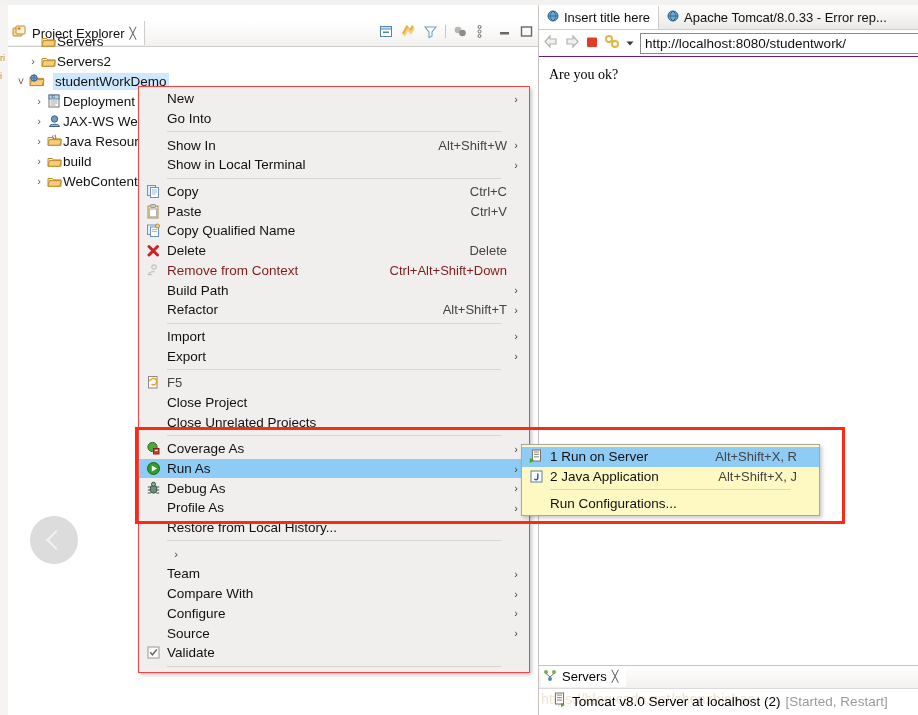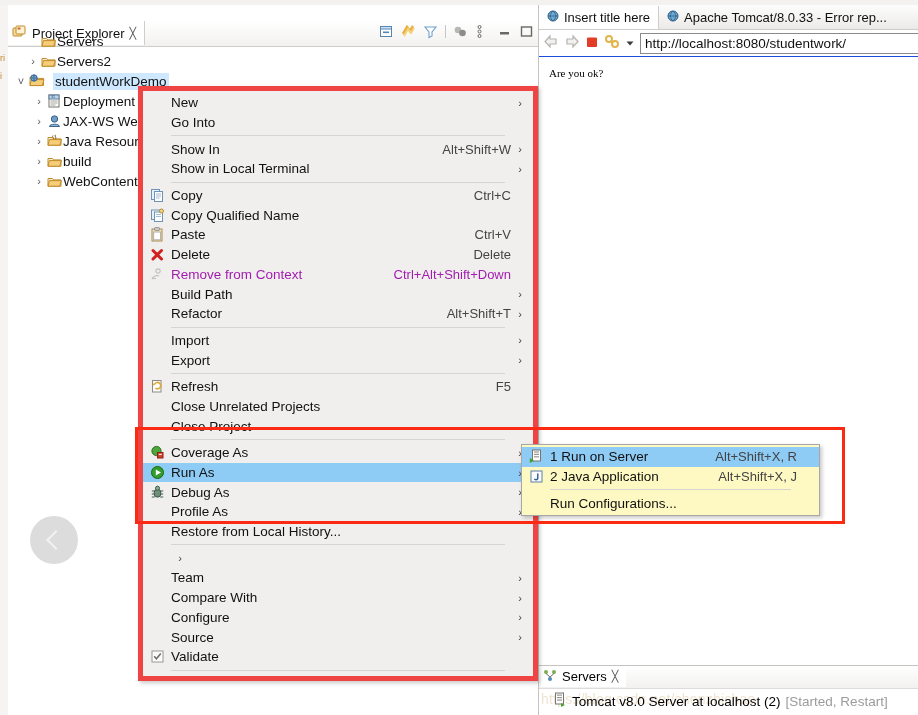--- a/index.html
+++ b/index.html
@@ -29,49 +29,49 @@
   .tbicon{width:15px;height:15px;display:inline-block;position:relative;}
 
   
   #tree{position:absolute;left:0;top:26px;width:530px;}
   .trow{height:20px;display:flex;align-items:center;padding-left:6px;font-size:13.5px;color:#111;white-space:nowrap;}
   .trow .arrow{width:14px;text-align:center;color:#5a5a5a;font-size:11px;flex:0 0 14px;}
   .trow .ticon{width:17px;flex:0 0 17px;display:flex;align-items:center;justify-content:center;}
   .trow.sel .tlabel{background:#cde8ff;padding:1px 2px;margin-left:8px;}
 
   
-  #browser{left:539px;top:5px;width:379px;height:660px;background:#1d4ed8;}
+  #browser{left:539px;top:5px;width:379px;height:660px;background:#701a75;}
   #browser-tabs{position:absolute;left:0;top:0;width:379px;height:24px;background:linear-gradient(#fdfdfd,#eceae8);border-bottom:1px solid #cfcdcb;display:flex;align-items:center;}
   .btab{display:flex;align-items:center;gap:5px;padding:0 8px;height:23px;font-size:13px;color:#111;white-space:nowrap;}
   .btab.active{background:#fff;border-right:1px solid #cfcdcb;}
   #browser-toolbar{position:absolute;left:0;top:25px;width:379px;height:26px;background:#fff;display:flex;align-items:center;padding-left:4px;gap:5px;}
   #url-field{flex:1;height:19px;border:1px solid #8d8a87;background:#fff;display:flex;align-items:center;padding:0 4px;margin-right:0px;font-size:13.5px;color:#111;overflow:hidden;white-space:nowrap;}
   #browser-content{position:absolute;left:0;top:52px;width:379px;height:608px;background:#fff;}
-  #page-text{position:absolute;left:10px;top:10px;font-family:"Liberation Serif",serif;font-size:11px;color:#000;}
+  #page-text{position:absolute;left:10px;top:10px;font-family:"Liberation Serif",serif;font-size:14px;color:#000;}
 
   
   #servers{left:539px;top:665px;width:379px;height:50px;background:#fff;border-top:1px solid #c6c4c2;}
   #servers-tabbar{position:absolute;left:0;top:0;width:379px;height:22px;background:linear-gradient(#ffffff,#f2f1ef);border-bottom:1px solid #dedcda;}
   #servers-tab{position:absolute;left:2px;top:0;height:21px;display:flex;align-items:center;gap:5px;padding:0 8px 0 2px;background:#fff;}
   #server-row{position:absolute;left:14px;top:26px;display:flex;align-items:center;gap:5px;font-size:13.5px;white-space:nowrap;}
   #server-state{color:#9b9b9b;}
   #watermark{position:absolute;left:2px;top:25px;width:379px;font-size:14px;color:#efe4d2;white-space:nowrap;letter-spacing:.2px;font-family:"Liberation Sans",sans-serif;}
 
   
   #nav-back-circle{left:30px;top:516px;width:48px;height:48px;border-radius:50%;background:#dcdcdc;display:flex;align-items:center;justify-content:center;}
   #nav-back-circle .chev{width:12px;height:12px;border-left:2px solid #f2f2f2;border-bottom:2px solid #f2f2f2;transform:rotate(45deg);margin-left:4px;}
 
   
-  #ctxmenu{left:138px;top:86px;width:390px;background:#f0efee;border:5px solid #ef4444;box-shadow:2px 2px 4px rgba(0,0,0,.22);padding:2px 0;}
+  #ctxmenu{left:138px;top:86px;width:390px;background:#f0efee;border:1px solid #ef4444;box-shadow:2px 2px 4px rgba(0,0,0,.22);padding:2px 0;}
   .mi{height:19.7px;display:flex;align-items:center;font-size:13.5px;color:#111;position:relative;padding-right:6px;}
   .mi .micon{width:28px;flex:0 0 28px;display:flex;align-items:center;justify-content:center;}
   .mi .mlabel{flex:1;white-space:nowrap;}
   .mi .maccel{color:#444;font-size:13px;padding-right:2px;white-space:nowrap;}
   .mi .marrow{width:14px;flex:0 0 14px;text-align:center;color:#444;font-size:11px;}
-  .mi.disabled .mlabel,.mi.disabled .maccel{color:#a21caf;}
+  .mi.disabled .mlabel,.mi.disabled .maccel{color:#7f1d1d;}
   .mi.hl{background:#8ecbf5;}
   .msep{height:1px;background:#d7d5d3;margin:3px 28px 3px 28px;}
 
   
   #submenu{left:521px;top:444px;width:297px;background:#fef9c3;border:1px solid #a9a7a5;box-shadow:2px 2px 4px rgba(0,0,0,.22);padding:2px 0;}
 
   
   #redbox{left:135px;top:427px;width:710px;height:97px;border:3px solid #fc2a12;box-sizing:border-box;pointer-events:none;}
 </style>
 </head>
@@ -380,49 +380,49 @@
         </span>
       </span>
       <span class="mlabel">Copy</span>
       <span class="maccel">Ctrl+C</span>
       <span class="marrow"></span>
     </div>
     <div class="mi">
       <span class="micon">
         <span style="display: inline-flex; align-items: center; justify-content: center;">
           <svg width="15" height="15" viewBox="0 0 15 15">
+            <rect x="2" y="2" width="10" height="12" fill="#f6e7c2" stroke="#a98c4e"></rect>
+            <rect x="4.5" y="0.7" width="5" height="2.6" rx=".6" fill="#d9d7d4" stroke="#8c8a87"></rect>
+            <rect x="3.6" y="5" width="7" height="7.8" fill="#fff" stroke="#b0aeaa"></rect>
+          </svg>
+        </span>
+      </span>
+      <span class="mlabel">Paste</span>
+      <span class="maccel">Ctrl+V</span>
+      <span class="marrow"></span>
+    </div>
+    <div class="mi">
+      <span class="micon">
+        <span style="display: inline-flex; align-items: center; justify-content: center;">
+          <svg width="15" height="15" viewBox="0 0 15 15">
             <rect x="1.5" y="2" width="8" height="9.5" fill="#e9f1f8" stroke="#6e93b6"></rect>
             <rect x="4.5" y="4" width="8" height="9.5" fill="#fbfdff" stroke="#6e93b6"></rect>
             <path d="M6 6.5 h5 M6 8.5 h5" stroke="#9bb5cd" stroke-width=".9"></path>
             <circle cx="11.5" cy="3" r="2" fill="#f3d489" stroke="#b3902f"></circle>
           </svg>
         </span>
       </span>
       <span class="mlabel">Copy Qualified Name</span>
       <span class="maccel"></span>
       <span class="marrow"></span>
     </div>
     <div class="mi">
       <span class="micon">
         <span style="display: inline-flex; align-items: center; justify-content: center;">
           <svg width="15" height="15" viewBox="0 0 15 15">
-            <rect x="2" y="2" width="10" height="12" fill="#f6e7c2" stroke="#a98c4e"></rect>
-            <rect x="4.5" y="0.7" width="5" height="2.6" rx=".6" fill="#d9d7d4" stroke="#8c8a87"></rect>
-            <rect x="3.6" y="5" width="7" height="7.8" fill="#fff" stroke="#b0aeaa"></rect>
-          </svg>
-        </span>
-      </span>
-      <span class="mlabel">Paste</span>
-      <span class="maccel">Ctrl+V</span>
-      <span class="marrow"></span>
-    </div>
-    <div class="mi">
-      <span class="micon">
-        <span style="display: inline-flex; align-items: center; justify-content: center;">
-          <svg width="15" height="15" viewBox="0 0 15 15">
             <path d="M3 3.5 L11.5 12 M11.5 3.5 L3 12" stroke="#d02020" stroke-width="3" stroke-linecap="round"></path>
           </svg>
         </span>
       </span>
       <span class="mlabel">Delete</span>
       <span class="maccel">Delete</span>
       <span class="marrow"></span>
     </div>
     <div class="mi disabled">
       <span class="micon">
@@ -467,33 +467,32 @@
     <div class="mi">
       <span class="micon">
         <span style="display: inline-flex; align-items: center; justify-content: center;">
           <svg width="15" height="15" viewBox="0 0 15 15">
             <rect x="2.5" y="1.5" width="8.5" height="11.5" fill="#fdfdfd" stroke="#8d8b88"></rect>
             <path d="M4.5 5.5 a3.2 3.2 0 1 1 1 3.6" fill="none" stroke="#e0a92e" stroke-width="1.6"></path>
             <path d="M3.4 4 l1.6 2.1 l-2.3 .5 Z" fill="#e0a92e"></path>
           </svg>
         </span>
       </span>
-      <span class="mlabel">Refresh</span>
       <span class="maccel">F5</span>
       <span class="marrow"></span>
     </div>
     <div class="mi">
       <span class="micon"></span>
+      <span class="mlabel">Close Project</span>
+      <span class="maccel"></span>
+      <span class="marrow"></span>
+    </div>
+    <div class="mi">
+      <span class="micon"></span>
       <span class="mlabel">Close Unrelated Projects</span>
-      <span class="maccel"></span>
-      <span class="marrow"></span>
-    </div>
-    <div class="mi">
-      <span class="micon"></span>
-      <span class="mlabel">Close Project</span>
       <span class="maccel"></span>
       <span class="marrow"></span>
     </div>
     <div class="msep"></div>
     <div class="mi">
       <span class="micon">
         <span style="display: inline-flex; align-items: center; justify-content: center;">
           <svg width="15" height="15" viewBox="0 0 15 15">
             <circle cx="6.5" cy="6" r="4.6" fill="#4ba83a" stroke="#2d6b22"></circle>
             <rect x="7.5" y="7.5" width="5.5" height="5.5" fill="#d73a2a" stroke="#8d2016"></rect>

